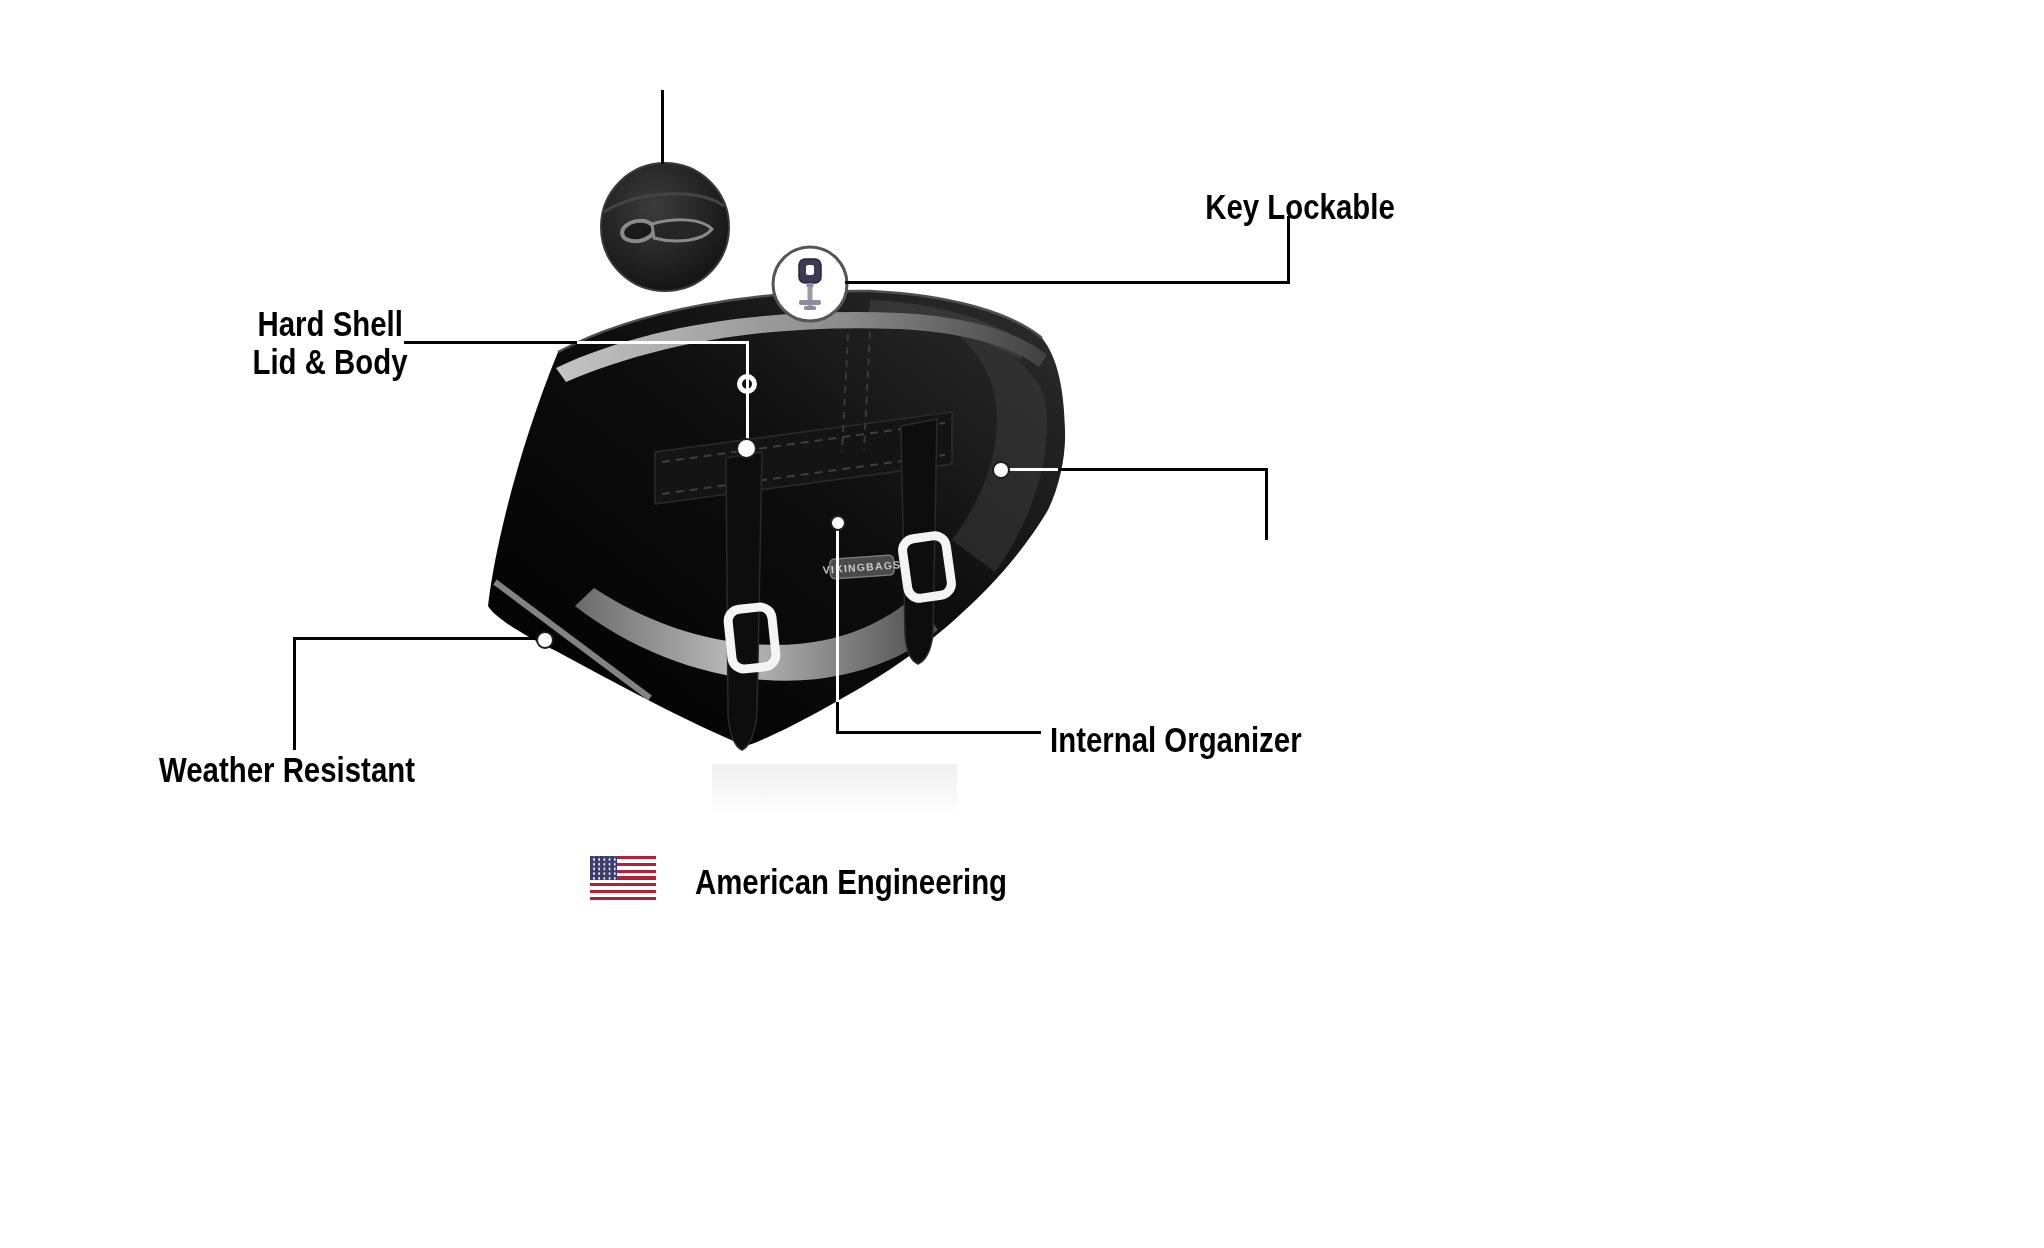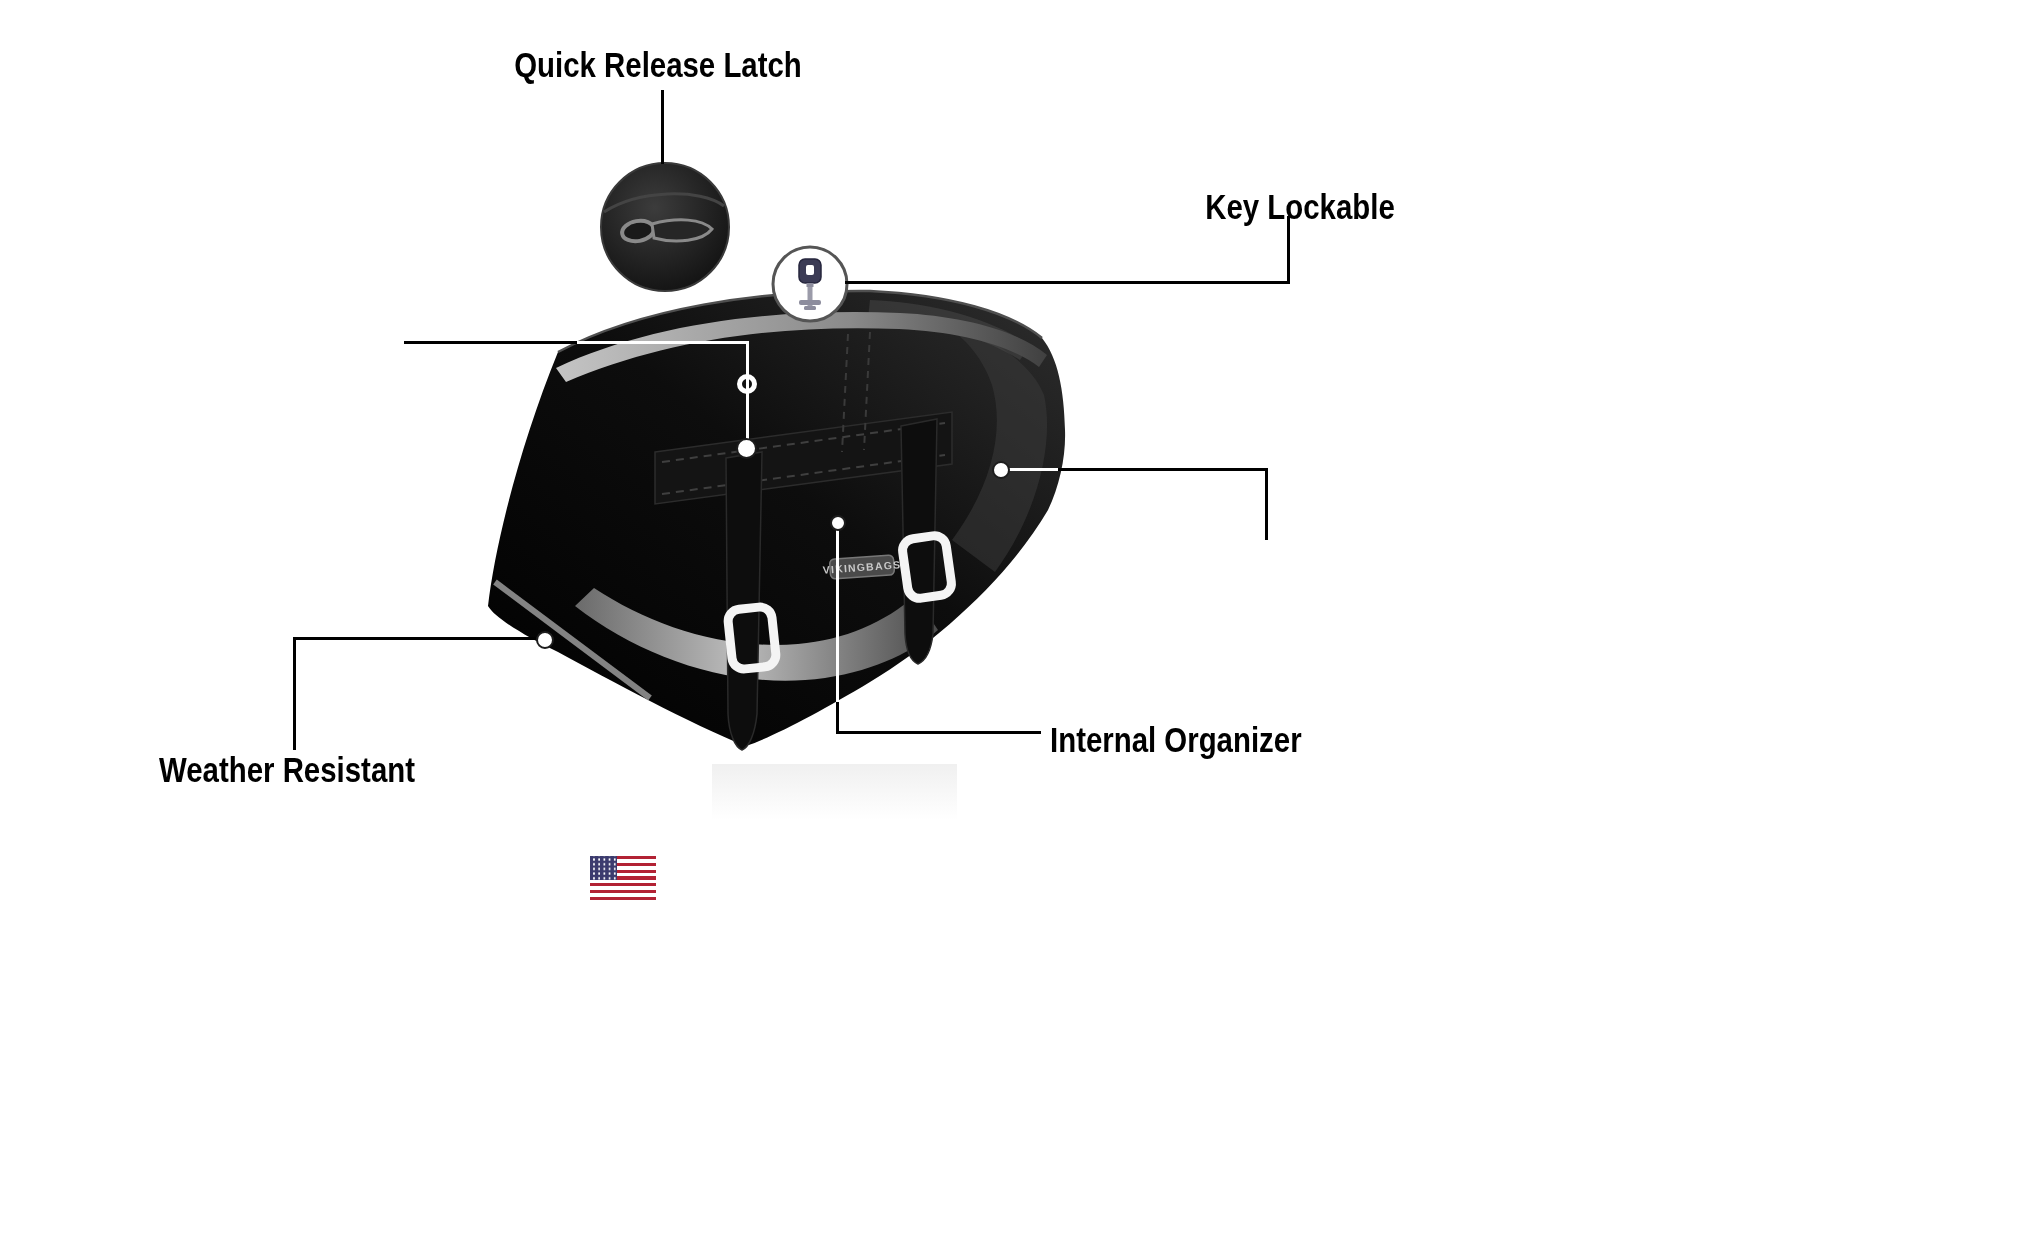--- a/index.html
+++ b/index.html
@@ -182,35 +182,39 @@
   <div class="line white" style="left:836px;top:528px;width:3px;height:176px;"></div>
   <div class="line" style="left:836px;top:702px;width:3px;height:32px;"></div>
   <div class="line" style="left:836px;top:731px;width:205px;height:3px;"></div>
 
   <div class="dot ring" style="left:737px;top:374px;width:20px;height:20px;"></div>
   <div class="dot" style="left:736px;top:438px;width:21px;height:21px;"></div>
   <div class="dot" style="left:992px;top:461px;width:18px;height:18px;"></div>
   <div class="dot" style="left:536px;top:631px;width:18px;height:18px;"></div>
   <div class="dot" style="left:830px;top:515px;width:16px;height:16px;"></div>
 
-  <div class="label centered" style="left:658px;top:45px;">
-    <span class="cond">Quick Release Latch</span>
-  </div>
 
   <div class="label centered" style="left:1300px;top:176px;margin-top:11px;">
     <span class="cond">Key Lockable</span>
   </div>
 
+  <div class="label centered twolines" style="left:330px;top:305px;">
+    <span class="cond">Hard Shell</span><br>
+    <span class="cond">Lid &amp; Body</span>
+  </div>
 
 
   <div class="label centered" style="left:287px;top:750px;">
     <span class="cond">Weather Resistant</span>
   </div>
 
   <div class="label leftal" style="left:1050px;top:720px;">
     <span class="cond">Internal Organizer</span>
   </div>
 
   <div class="flag">
     <div class="canton"></div>
   </div>
+  <div class="label leftal" style="left:695px;top:862px;">
+    <span class="cond">American Engineering</span>
+  </div>
 
 </div>
 
 </body></html>

